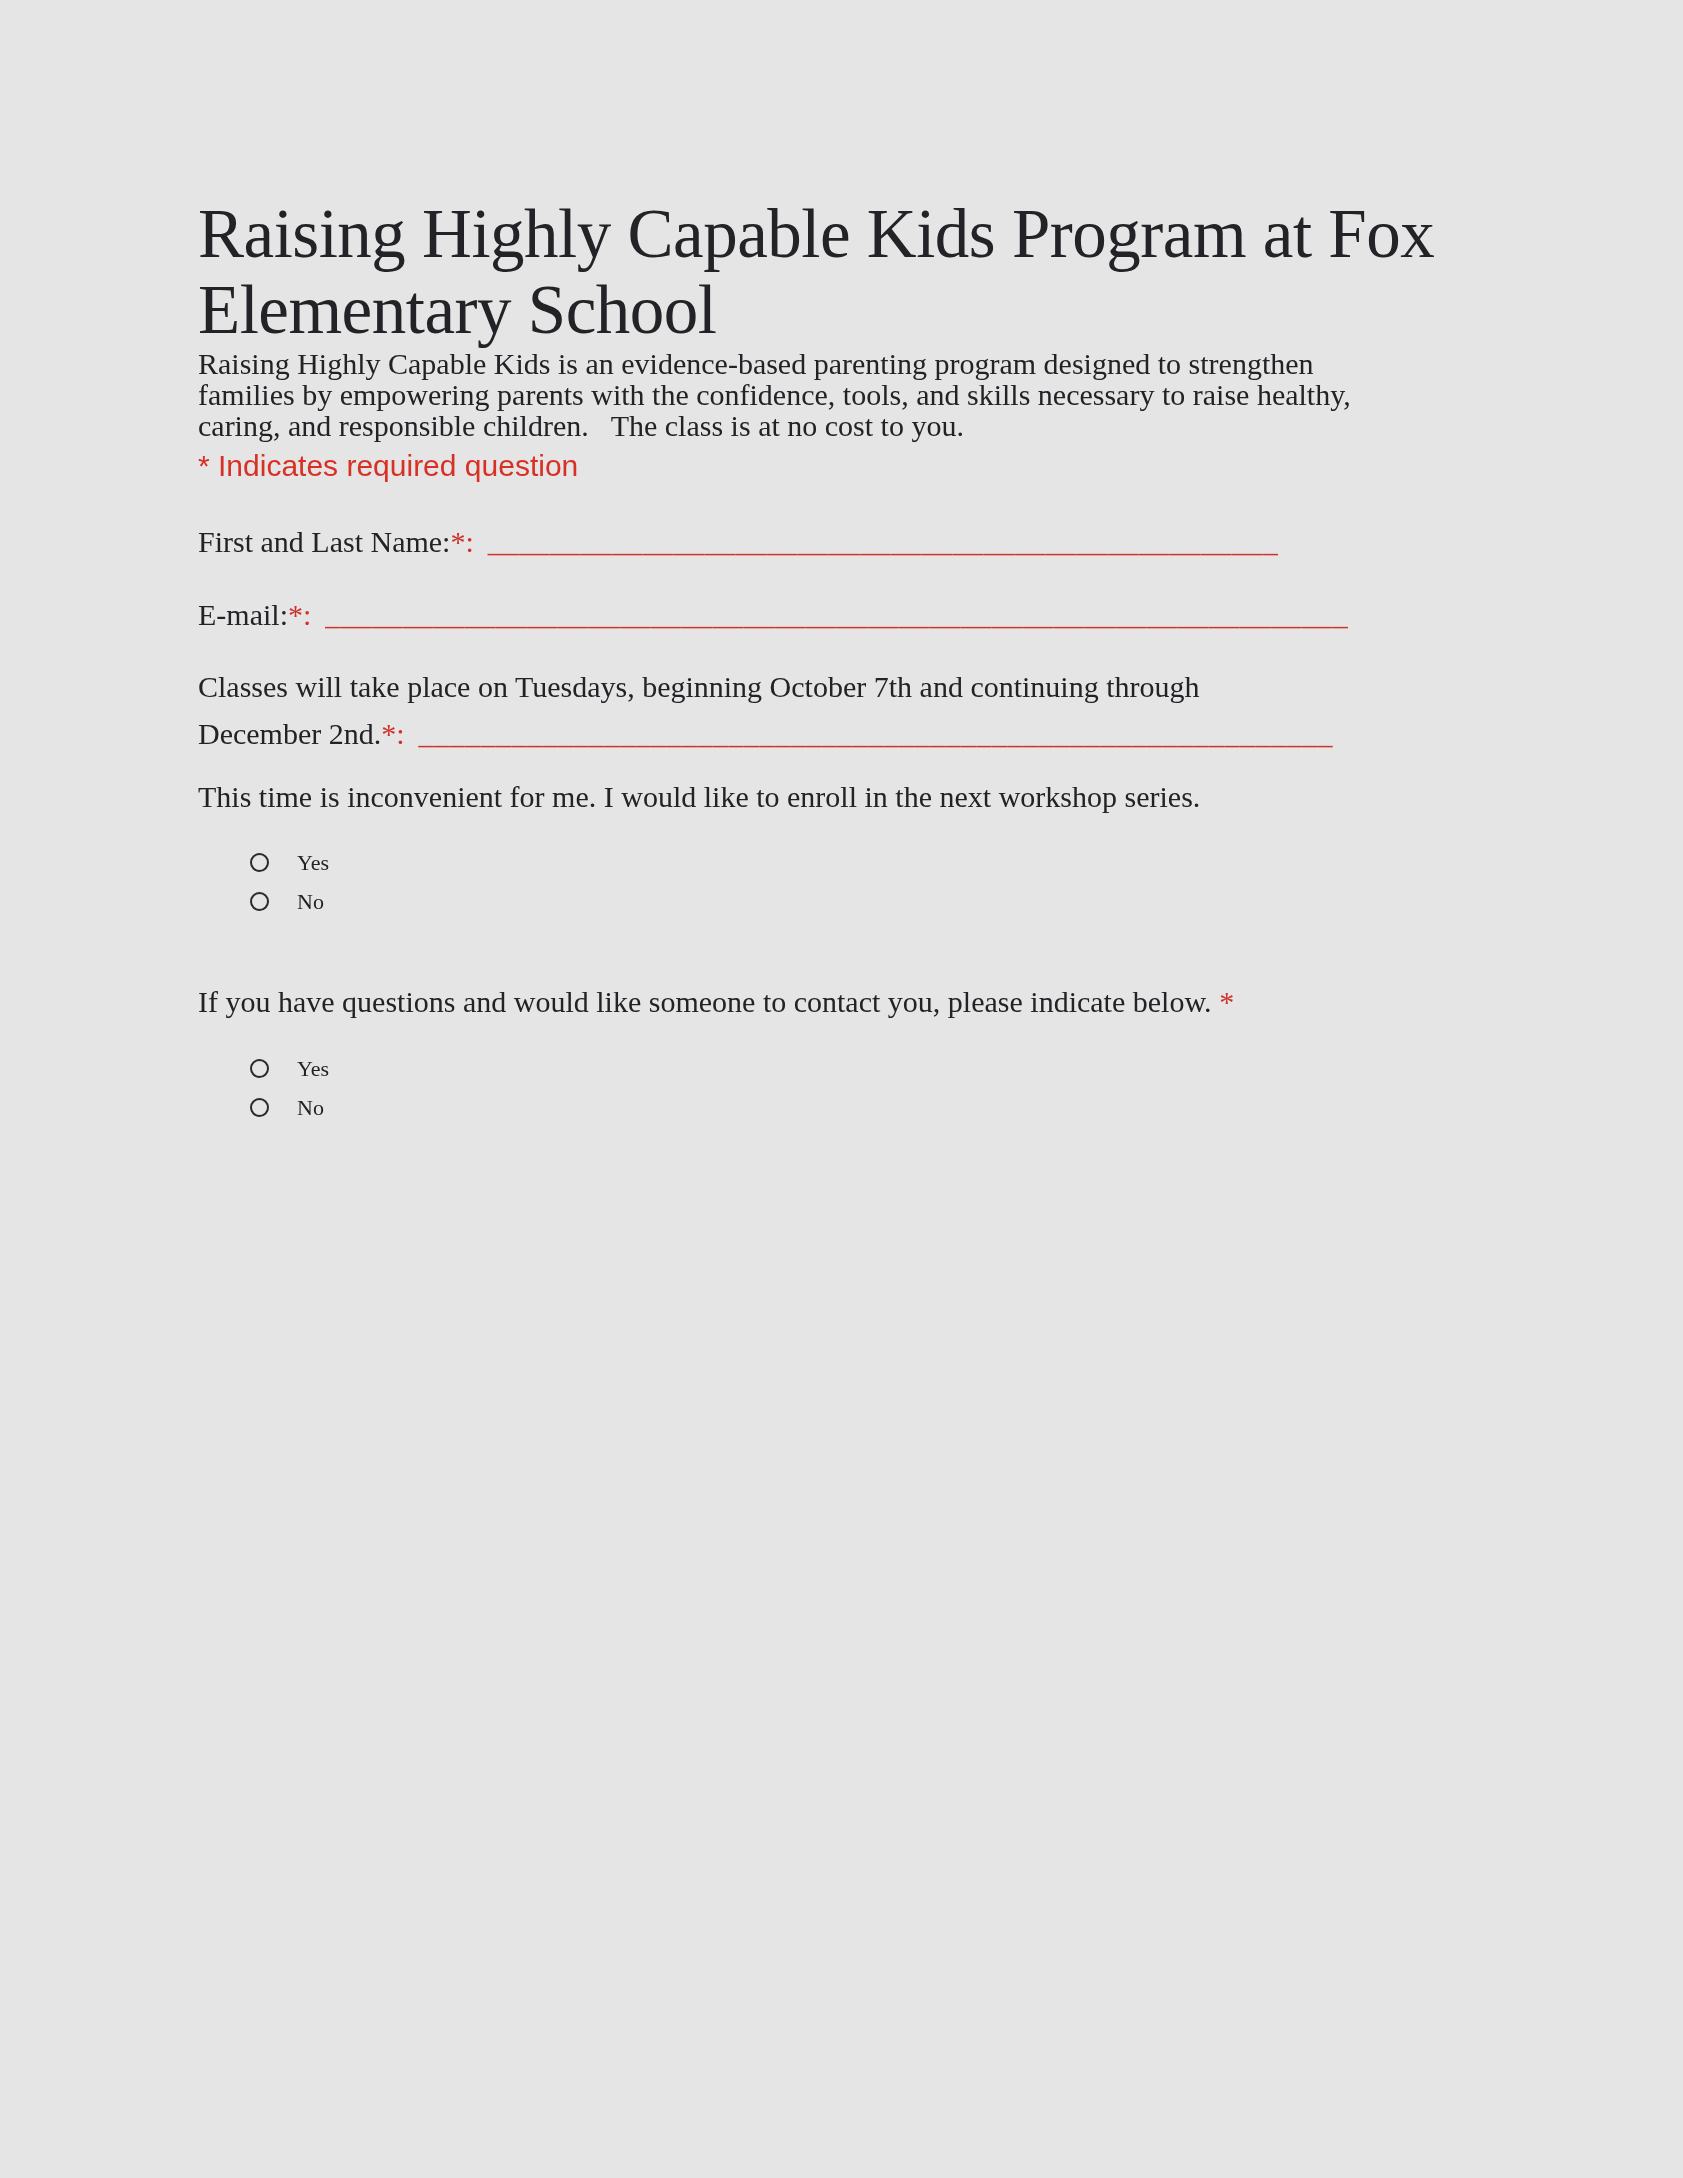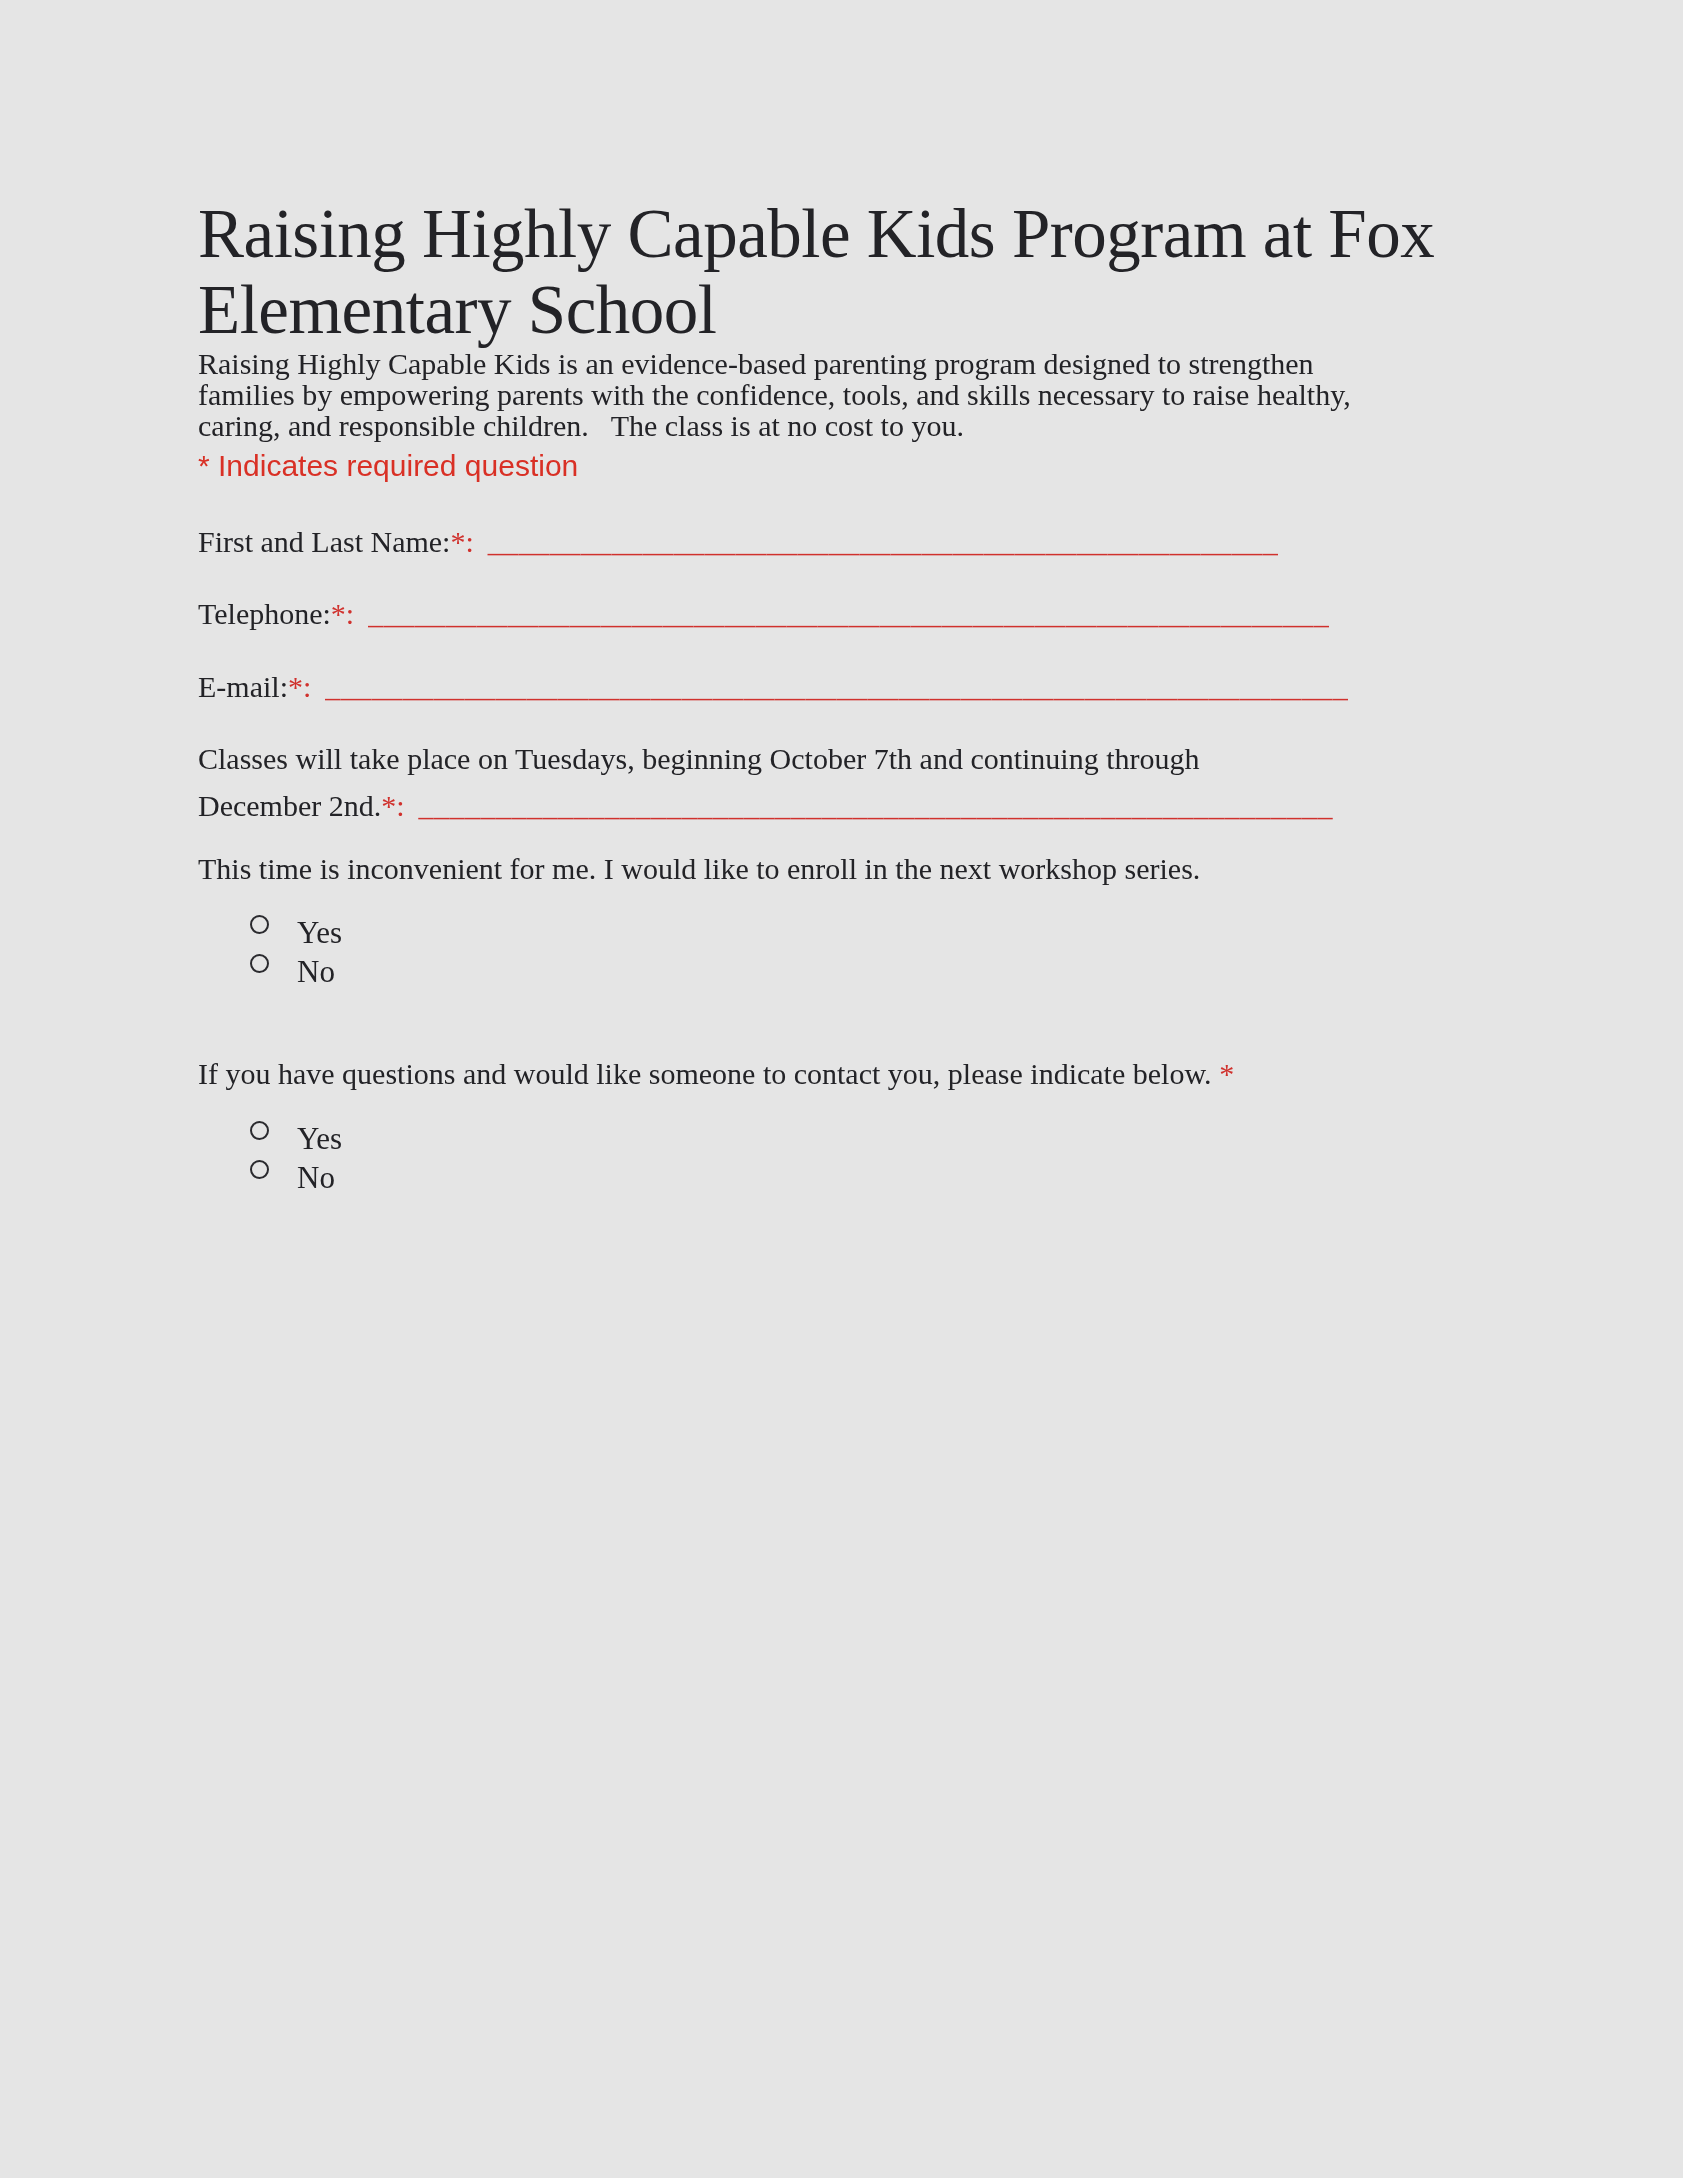--- a/index.html
+++ b/index.html
@@ -53,23 +53,24 @@
     letter-spacing: 0.5px;
   }
   .schedule-block { margin-top: 33px; font-size: 30px; line-height: 47px; }
   .schedule-block .sline { display: block; white-space: nowrap; }
   .session-block { margin-top: 24px; font-size: 30px; line-height: 32px; }
   .session-block .sess-line { display: block; }
   .option-list { margin-top: 30px; }
   .option-list.second { margin-top: 32px; }
   .option-row {
     display: flex;
+    align-items: center;
     height: 39px;
     margin-left: 52px;
-    font-size: 31px;
+    font-size: 22px;
     cursor: default;
   }
   .radio-circle {
     width: 19px;
     height: 19px;
     border: 2.5px solid #2a2a2e;
     border-radius: 50%;
     box-sizing: border-box;
     margin-right: 28px;
     flex: 0 0 auto;
@@ -98,23 +99,20 @@
       <span class="iline">families by empowering parents with the confidence, tools, and skills necessary to raise healthy,</span>
       <span class="iline">caring, and responsible children.   The class is at no cost to you.</span>
     </p>
 
     <div class="req-note">* Indicates required question</div>
 
     <div class="field-row name-row">
       <span class="lbl">First and Last Name:</span><span class="req">*:</span><span class="blank">___________________________________________________</span>
     </div>
 
-    <div class="field-row phone-row">
-      <span class="lbl">Telephone:</span><span class="req">*:</span><span class="blank">______________________________________________________________</span>
-    </div>
 
     <div class="field-row email-row">
       <span class="lbl">E-mail:</span><span class="req">*:</span><span class="blank">__________________________________________________________________</span>
     </div>
 
     <div class="schedule-block">
       <span class="sline">Classes will take place on Tuesdays, beginning October 7th and continuing through</span>
       <span class="sline"><span class="lbl">December 2nd.</span><span class="req">*:</span><span class="blank">___________________________________________________________</span></span>
     </div>
 

